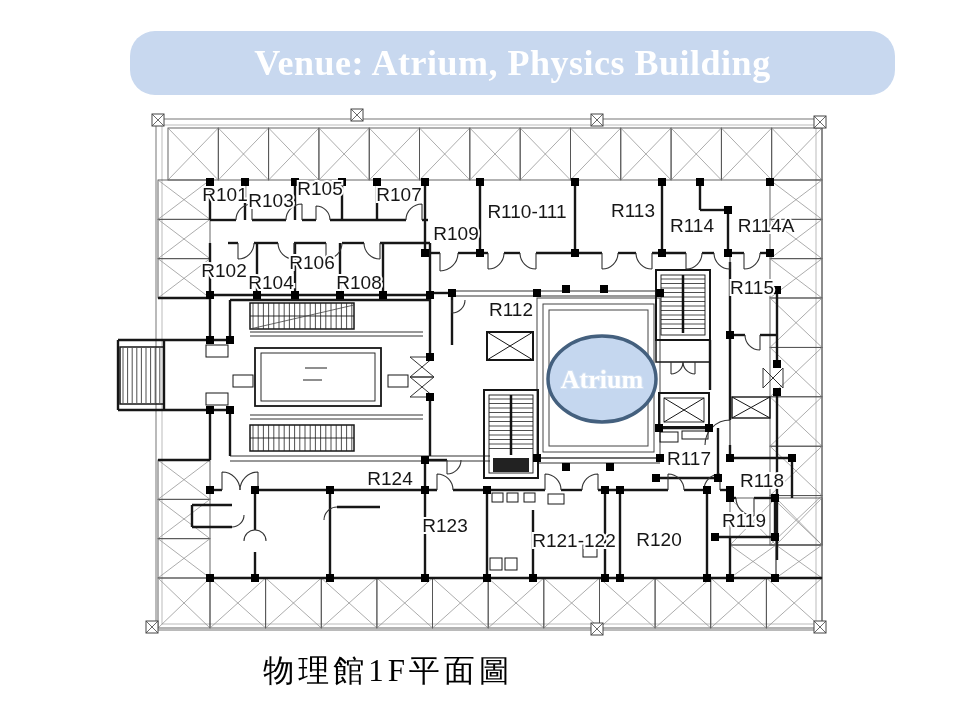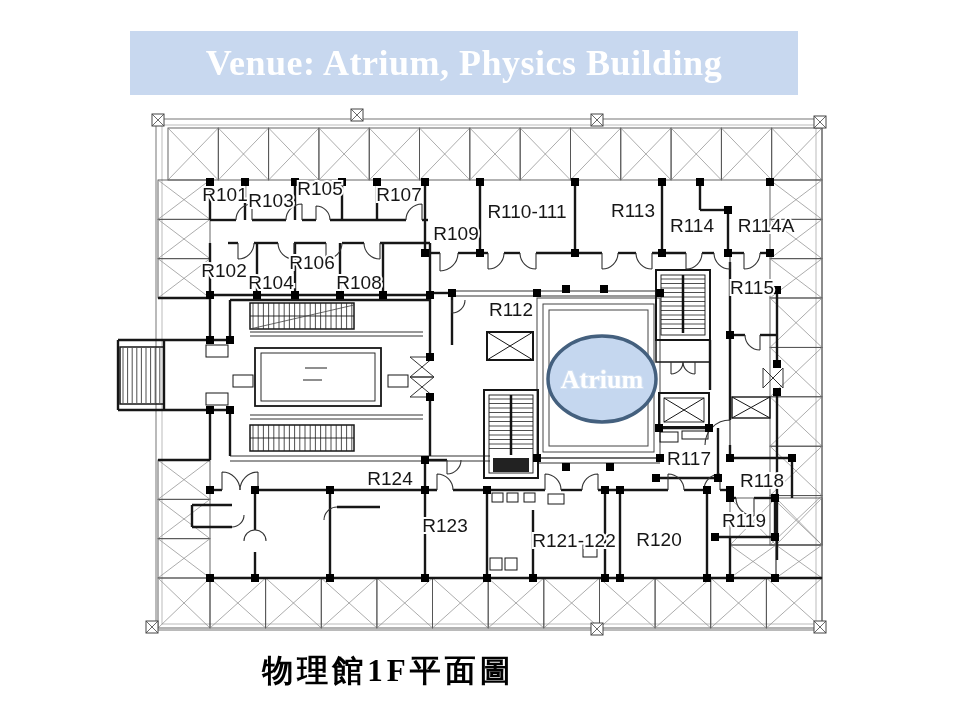--- a/index.html
+++ b/index.html
@@ -1,24 +1,24 @@
 <!DOCTYPE html>
 <html><head>
 <meta charset="utf-8">
 <style>
   html,body{margin:0;padding:0;}
   body{width:960px;height:720px;background:#ffffff;position:relative;overflow:hidden;
        font-family:"Liberation Sans",sans-serif;}
-  .banner{position:absolute;left:130px;top:31px;width:668px;height:64px;
-          display:flex;align-items:center;justify-content:center;}
+  .banner{position:absolute;left:130px;top:31px;width:765px;height:64px;
+          display:flex;align-items:center;justify-content:center;border-radius:25px;}
   .banner-title{font-family:"Liberation Serif",serif;font-weight:bold;font-size:36px;
           color:#ffffff;letter-spacing:.5px;white-space:nowrap;}
   #plan{position:absolute;left:0;top:0;}
   .caption{position:absolute;left:0;top:650px;width:777px;text-align:center;
-          font-family:"Liberation Serif",serif;font-weight:bold;font-size:31px;color:#000;
+          font-family:"Liberation Serif",serif;font-weight:normal;font-size:31px;color:#000;
           letter-spacing:4px;}
   .room-label{font-family:"Liberation Sans",sans-serif;font-size:19px;fill:#161616;
           paint-order:stroke;stroke:#ffffff;stroke-width:4px;text-anchor:middle;}
   .atrium-text{font-family:"Liberation Serif",serif;font-weight:bold;font-size:26px;
           text-anchor:middle;paint-order:stroke;stroke:rgba(255,255,255,.25);stroke-width:2px;}
 </style>
 </head>
 <body>
 
 <div class="banner" style="background: rgb(200, 216, 239);">

